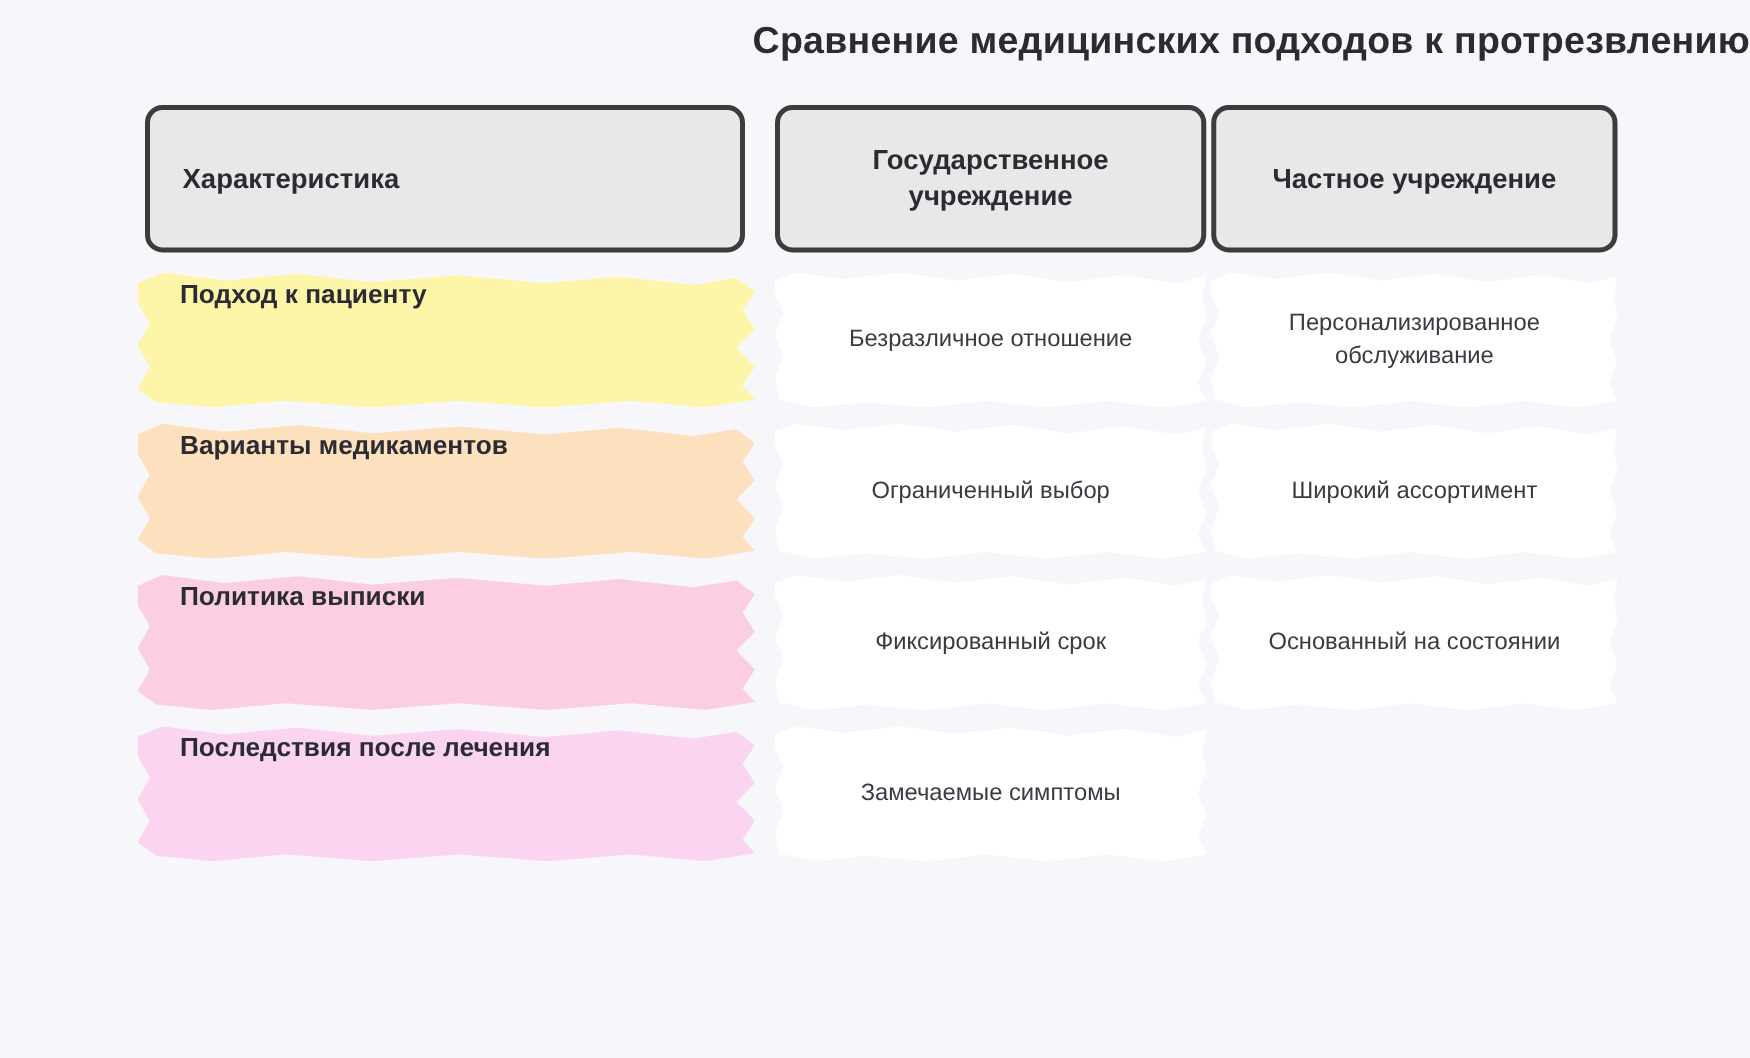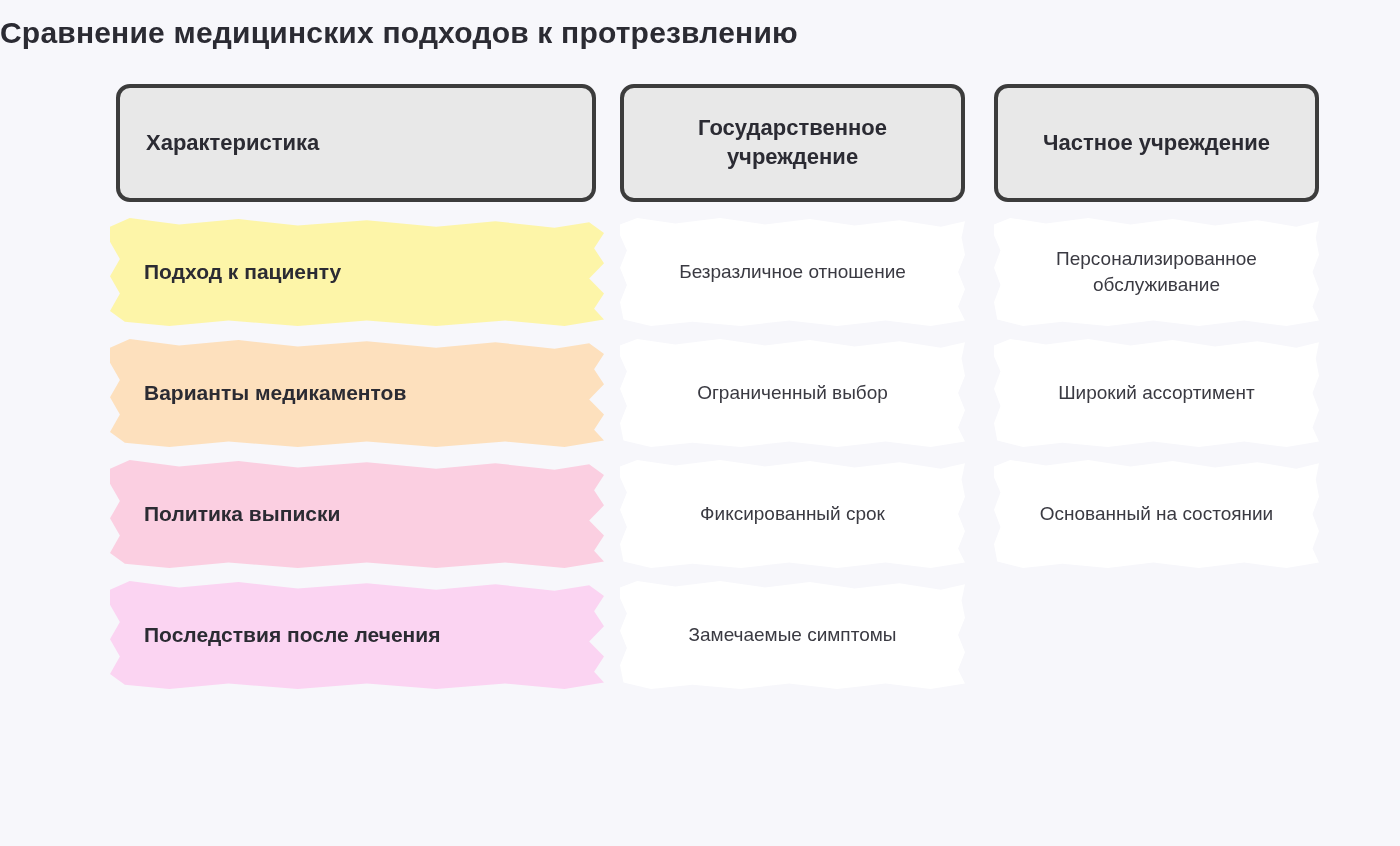--- a/index.html
+++ b/index.html
@@ -12,21 +12,21 @@
     background: #f7f7fb;
     font-family: "Liberation Sans", sans-serif;
     overflow: hidden;
   }
   .page {
     position: relative;
     width: 1400px;
     height: 846px;
   }
   .title {
-    text-align: left;
+    text-align: right;
     font-size: 30px;
     font-weight: bold;
     color: #2b2b33;
     padding-top: 16px;
     letter-spacing: 0.2px;
   }
 
   
   .table {
     position: absolute;
@@ -48,21 +48,21 @@
   }
   .cell-gov {
     position: relative;
     width: 345px;
     margin-left: 24px;
     box-sizing: border-box;
   }
   .cell-priv {
     position: relative;
     width: 325px;
-    margin-left: 29px;
+    margin-left: 4px;
     box-sizing: border-box;
   }
 
   
   .header-row {
     height: 128px;
   }
   .hdr {
     background: #e8e8e8;
     border: 4px solid #3c3c3c;
@@ -89,21 +89,20 @@
 
   
   .body-row {
     height: 121px;
   }
   .feature-label {
     position: relative;
     height: 100px;
     margin-top: 10px;
     display: flex;
-    align-items: center;
     padding-left: 28px;
     box-sizing: border-box;
     font-weight: bold;
     font-size: 21px;
     color: #2b2b33;
     line-height: 1.32;
   }
   
   .feature-label .swatch {
     position: absolute;

